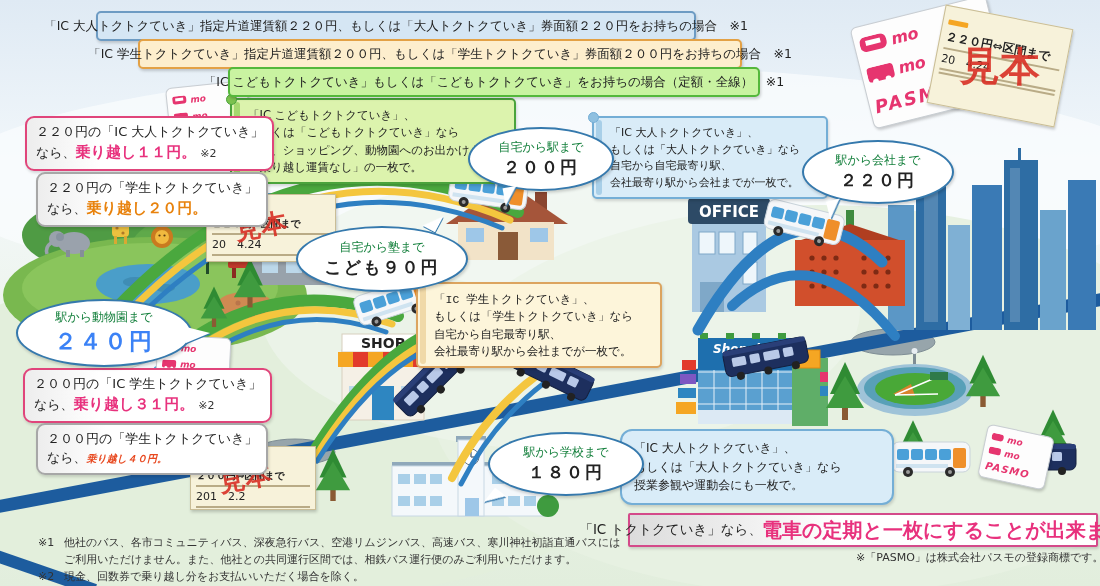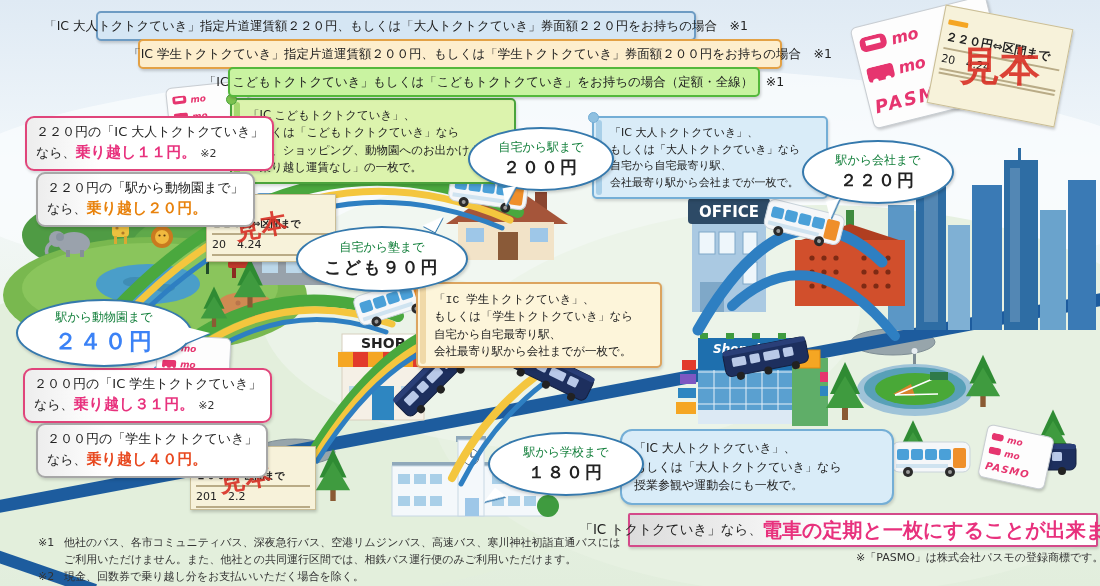--- a/index.html
+++ b/index.html
@@ -3,29 +3,29 @@
 <meta charset="utf-8">
 <style>
   html,body{margin:0;padding:0;}
   body{font-family:"DejaVu Sans",sans-serif;}
   .stage{position:relative;width:1100px;height:586px;overflow:hidden;background:linear-gradient(180deg,#dfeaf4 0%,#f3f8fb 30%,#ecf3e9 60%,#e2eedd 100%);}
   .scene{position:absolute;left:0;top:0;z-index:1;}
   
   .banner{position:absolute;z-index:14;height:26px;display:flex;align-items:center;justify-content:center;
     font-size:12.5px;color:#222;border:2px solid;border-radius:5px;box-shadow:1px 2px 3px rgba(0,0,0,.18);white-space:nowrap;}
   .banner.b-blue{background:#d5e6f4;border-color:#6d9bc3;}
-  .banner.b-cream{background:#fdeecd;border-color:#e3a145;padding-left:40px;}
+  .banner.b-cream{background:#fdeecd;border-color:#e3a145;}
   .banner.b-green{background:#c9f3a1;border-color:#54b83b;justify-content:center;}
   .note{position:absolute;z-index:13;border-radius:9px;padding:5px 9px;font-size:13px;line-height:1.45;color:#222;
     background:linear-gradient(90deg,#ededed,#ffffff 30%);box-shadow:1px 2px 3px rgba(0,0,0,.15);white-space:nowrap;}
   .note.pink{border:2.5px solid #e0457b;}
   .note.gray{border:2px solid #a7a7a7;}
   .hl-pink{color:#e8317d;font-weight:bold;font-size:15px;}
   .hl-orange{color:#e8820c;font-weight:bold;font-size:15px;}
-  .hl-red{color:#e8481f;font-weight:bold;font-size:15px;}
+  .hl-red{color:#e8481f;font-weight:bold;font-size:10px;font-style:italic;}
   .suf{font-size:11px;color:#333;margin-left:4px;}
   .scroll{position:absolute;z-index:12;border:2px solid;border-radius:5px;padding:7px 8px 6px 16px;font-size:11.5px;line-height:1.5;color:#222;box-shadow:1px 2px 3px rgba(0,0,0,.15);white-space:nowrap;}
   .scroll:before{content:"";position:absolute;left:2px;top:2px;bottom:2px;width:6px;border-radius:3px;}
   .scroll:after{content:"";position:absolute;width:9px;height:9px;border-radius:50%;top:-6px;left:-6px;}
   .scroll.s-green{background:#dcf3ad;border-color:#4aa33c;}
   .scroll.s-green:before{background:#a5d86e;} .scroll.s-green:after{background:#7bc24e;border:1px solid #4aa33c;}
   .scroll.s-blue{background:#d9ecf8;border-color:#74aed6;}
   .scroll.s-blue:before{background:#a8cfe8;} .scroll.s-blue:after{background:#8fc0e0;border:1px solid #74aed6;}
   .scroll.s-cream{background:#fdf5da;border-color:#dca45f;}
   .scroll.s-cream:before{background:#f0d9a8;} .scroll.s-cream:after{background:#e0b070;border:1px solid #dca45f;}
@@ -458,21 +458,21 @@
   </div>
   <div class="banner b-green" style="left:228px;top:67px;width:528px;">
     <span>「IC こどもトクトクていき」もしくは「こどもトクトクていき」をお持ちの場合（定額・全線）　※1</span>
   </div>
 
   <div class="note pink" style="left:25px;top:116px;">
     <div>２２０円の「IC 大人トクトクていき」</div>
     <div><span>なら、</span><span class="hl-pink">乗り越し１１円。</span><span class="suf">※2</span></div>
   </div>
   <div class="note gray" style="left:36px;top:172px;">
-    <div>２２０円の「駅から動物園まで」</div>
+    <div>２２０円の「学生トクトクていき」</div>
     <div><span>なら、</span><span class="hl-orange">乗り越し２０円。</span><span class="suf"></span></div>
   </div>
   <div class="note pink" style="left:23px;top:368px;">
     <div>２００円の「IC 学生トクトクていき」</div>
     <div><span>なら、</span><span class="hl-pink">乗り越し３１円。</span><span class="suf">※2</span></div>
   </div>
   <div class="note gray" style="left:36px;top:423px;">
     <div>２００円の「学生トクトクていき」</div>
     <div><span>なら、</span><span class="hl-red">乗り越し４０円。</span><span class="suf"></span></div>
   </div>

